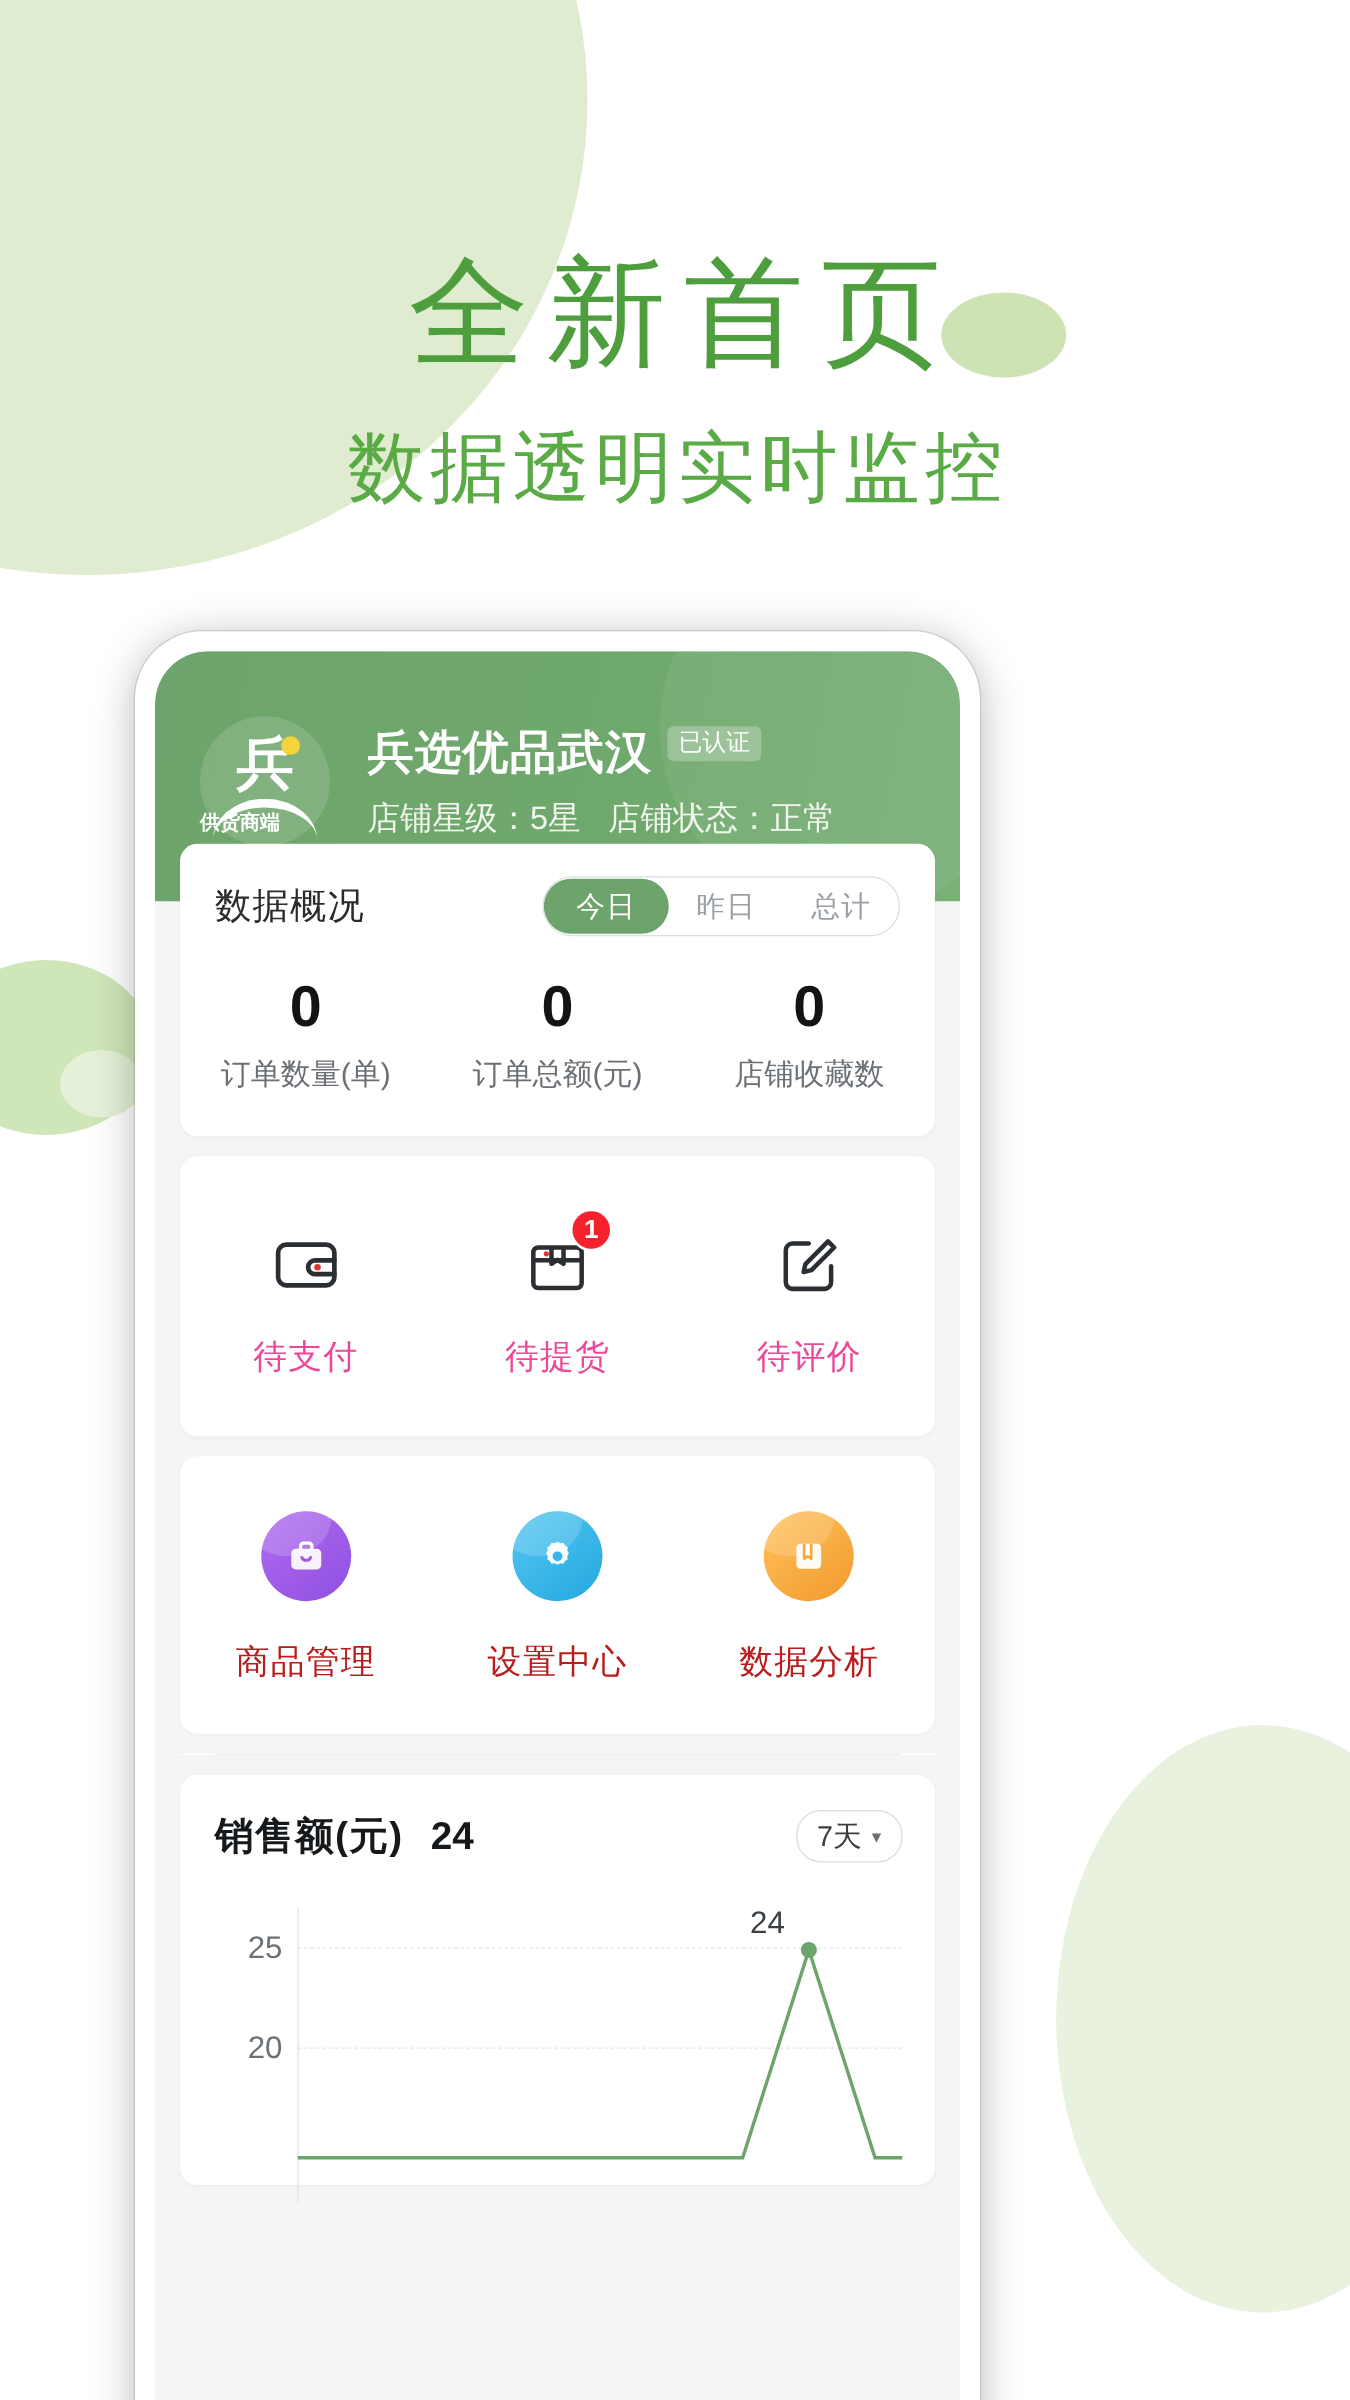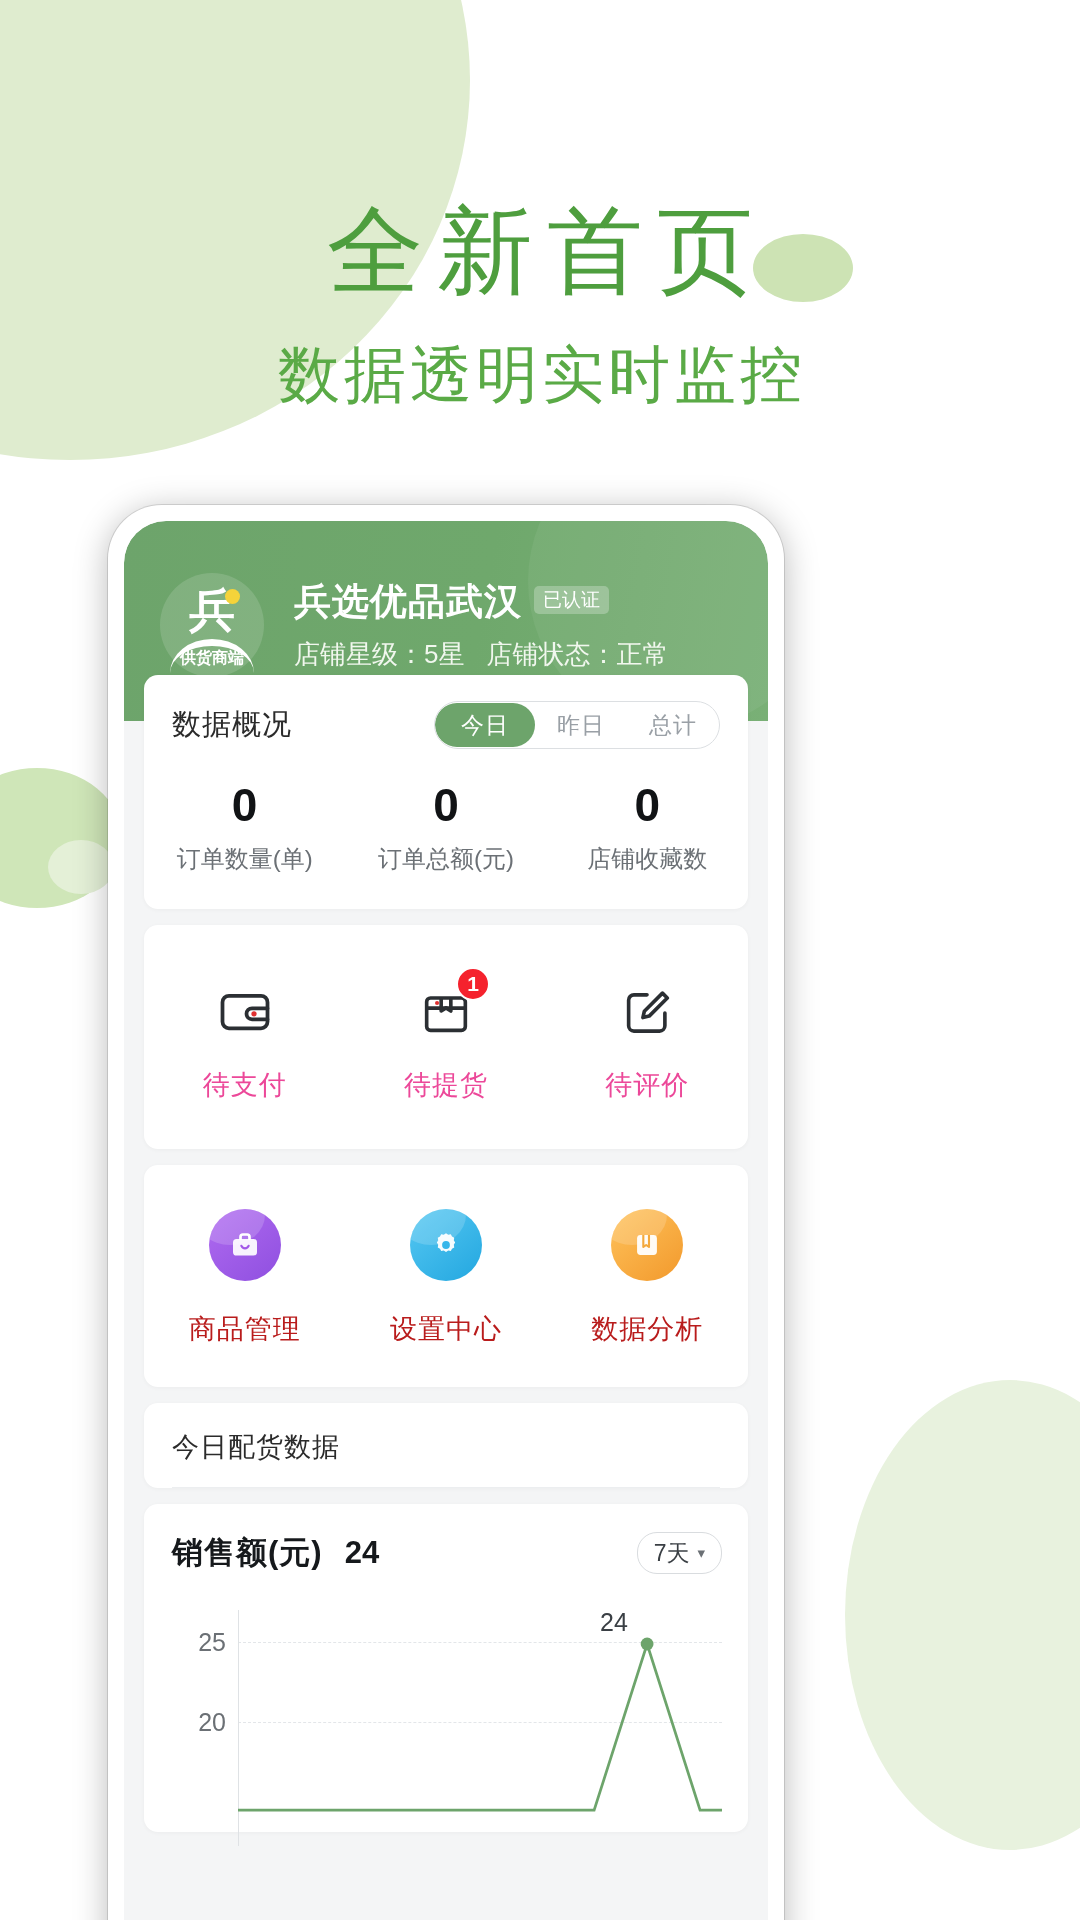--- a/index.html
+++ b/index.html
@@ -92,29 +92,29 @@
   }
   .shop-logo .glyph{
     position:absolute; left:0; right:0; top:14px;
     text-align:center; color:#fff; font-size:46px; font-weight:700; line-height:46px;
   }
   .shop-logo .dot{
     position:absolute; right:24px; top:16px; width:15px; height:15px;
     border-radius:50%; background:#f5d33a;
   }
   .shop-logo .tag{
-    position:absolute; left:0; right:0; bottom:8px; text-align:center;
+    position:absolute; left:0; right:0; bottom:8px; 
     font-size:16px; color:#ffffff; font-weight:700; letter-spacing:0px;
   }
   .shop-logo .arc{
     position:absolute; left:10px; right:10px; bottom:4px; height:34px;
     border-top:7px solid #fff; border-radius:50%/34px 34px 0 0;
   }
   .shop-meta { margin-left:30px; padding-top:14px; }
-  .shop-name-line { display:flex; align-items:center; }
+  .shop-name-line { display:flex; align-items:flex-start; }
   .shop-name {
     font-size:37px; color:#ffffff; font-weight:700; letter-spacing:1px; line-height:42px;
   }
   .verified {
     margin-left:12px; margin-bottom:4px;
     background:rgba(255,255,255,.26);
     color:#ffffff; font-size:19px; padding:3px 9px; border-radius:5px;
     letter-spacing:0px; line-height:22px; white-space:nowrap;
   }
   .shop-status {
@@ -329,21 +329,20 @@
                   <rect x="5" y="5" width="14" height="14" rx="2.4" fill="#ffffff" fill-opacity=".95"></rect>
                   <path d="M9.4 5v8.4l2-1.4 2 1.4V5" stroke="#f4a93c" stroke-width="1.5" stroke-linejoin="round"></path>
                 </svg>
               </div>
               <div class="short-lab">数据分析</div>
             </div>
           </div>
         </div>
 
         <div class="card">
-          <div class="del-title">今日配货数据</div>
           <div class="del-div"></div>
         </div>
 
         <div class="card" style="margin-bottom:0;">
           <div class="sales-head">
             <div class="sales-title">销售额(元)</div>
             <div class="sales-value">24</div>
             <div class="range-pill">
               <span>7天</span>
               <span class="caret">▾</span>

